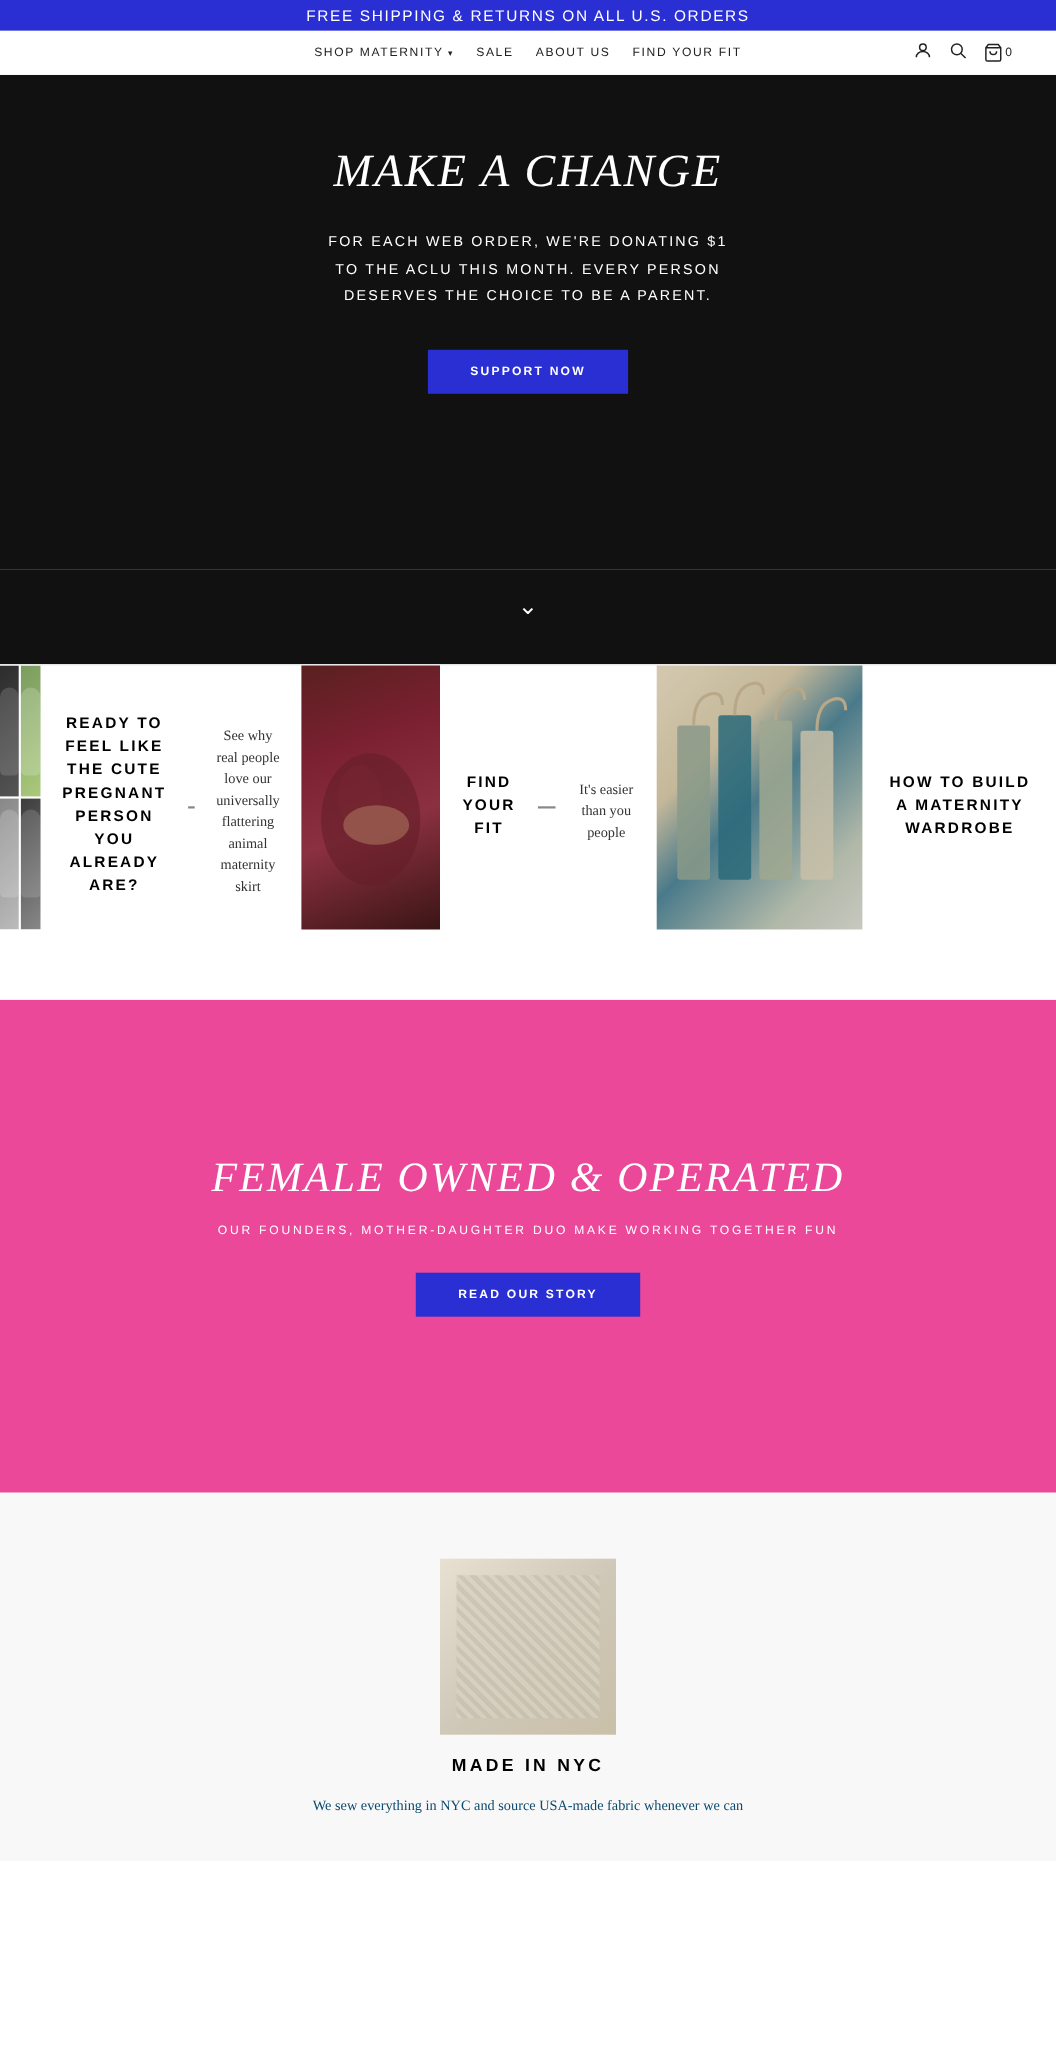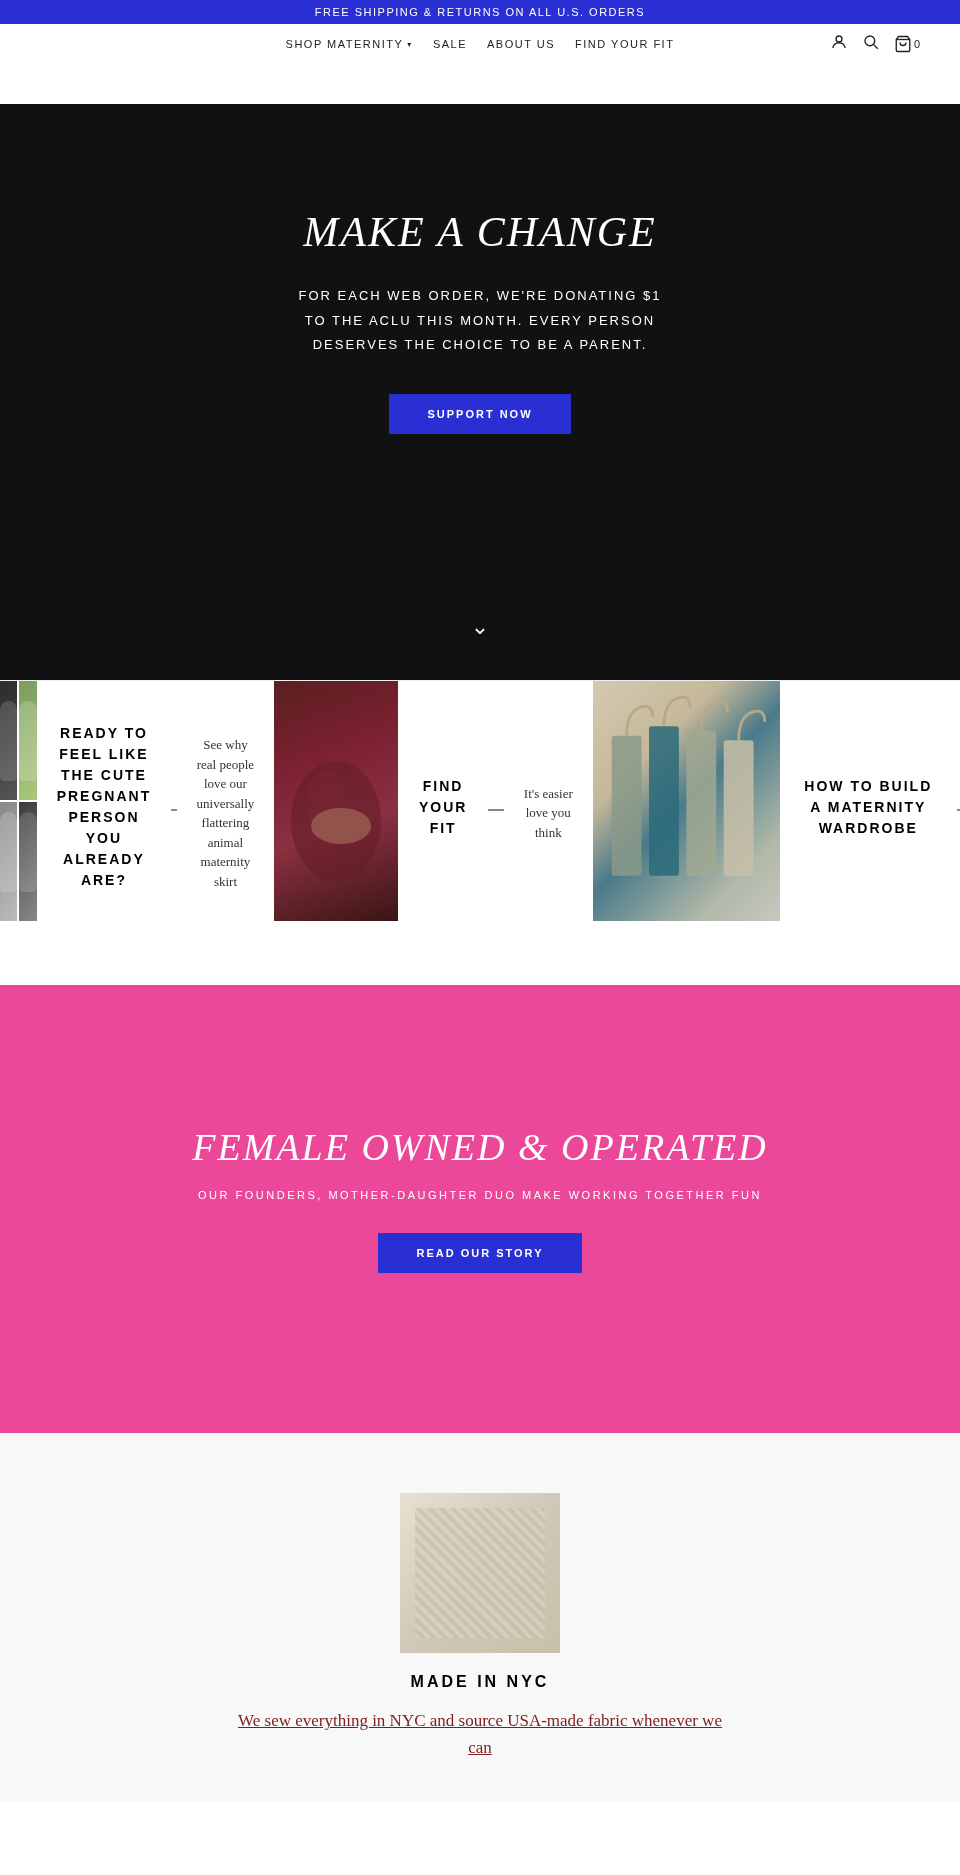--- a/index.html
+++ b/index.html
@@ -4,21 +4,21 @@
   <style>
     * { margin: 0; padding: 0; box-sizing: border-box; }
     body { font-family: 'Georgia', serif; background: #fff; width: 960px; }
 
     
     .top-banner {
       background: #2a2fd4;
       color: #fff;
       text-align: center;
       padding: 6px 0;
-      font-size: 11px;
+      font-size: 14px;
       letter-spacing: 1.5px;
       font-family: 'Arial', sans-serif;
     }
 
     
     .nav {
       display: flex;
       align-items: center;
       justify-content: center;
       padding: 14px 40px;
@@ -57,25 +57,24 @@
       font-size: 16px;
       cursor: pointer;
       color: #222;
     }
 
     
     .hero {
       background: #111;
       color: #fff;
       text-align: center;
-      padding: 104px 40px 160px;
+      padding: 64px 40px 160px;
       display: flex;
       flex-direction: column;
       align-items: center;
-      margin-top: 40px;
     }
     .hero-title {
       font-size: 42px;
       font-style: italic;
       font-weight: 400;
       letter-spacing: 2px;
       margin-bottom: 28px;
       font-family: 'Georgia', serif;
     }
     .hero-text {
@@ -248,26 +247,25 @@
     }
     .nyc-title {
       font-size: 16px;
       letter-spacing: 3px;
       text-transform: uppercase;
       font-family: 'Arial', sans-serif;
       font-weight: 700;
       margin-bottom: 16px;
     }
     .nyc-text {
-      font-size: 17px;
-      color: #7f1d1d;
+      font-size: 13px;
+      color: #0c4a6e;
       font-family: 'Georgia', serif;
       max-width: 500px;
       line-height: 1.6;
-      text-decoration: underline;
     }
 
     
     .person-silhouette {
       width: 40px;
       height: 80px;
       background: rgba(255,255,255,0.15);
       border-radius: 20px 20px 10px 10px;
     }
 
@@ -371,21 +369,21 @@
 
       <svg width="120" height="180" viewBox="0 0 120 180">
         <ellipse cx="60" cy="110" rx="45" ry="60" fill="rgba(100,30,40,0.6)"></ellipse>
         <ellipse cx="50" cy="90" rx="20" ry="30" fill="rgba(120,40,50,0.4)"></ellipse>
 
         <ellipse cx="65" cy="115" rx="30" ry="18" fill="rgba(180,130,100,0.5)"></ellipse>
       </svg>
     </div>
     <h3 class="card-title">FIND YOUR FIT</h3>
     <div class="card-divider"></div>
-    <p class="card-subtitle">It's easier love you think</p>
+    <p class="card-subtitle">It's easier than you people</p>
   </div>
 
   <div class="card">
     <div class="card-img-hangers">
 
       <svg width="200" height="220" viewBox="0 0 200 220">
 
         <rect x="20" y="40" width="32" height="150" rx="3" fill="#8a9a88" opacity="0.85"></rect>
 
         <rect x="60" y="30" width="32" height="160" rx="3" fill="#2a6a7a" opacity="0.85"></rect>

